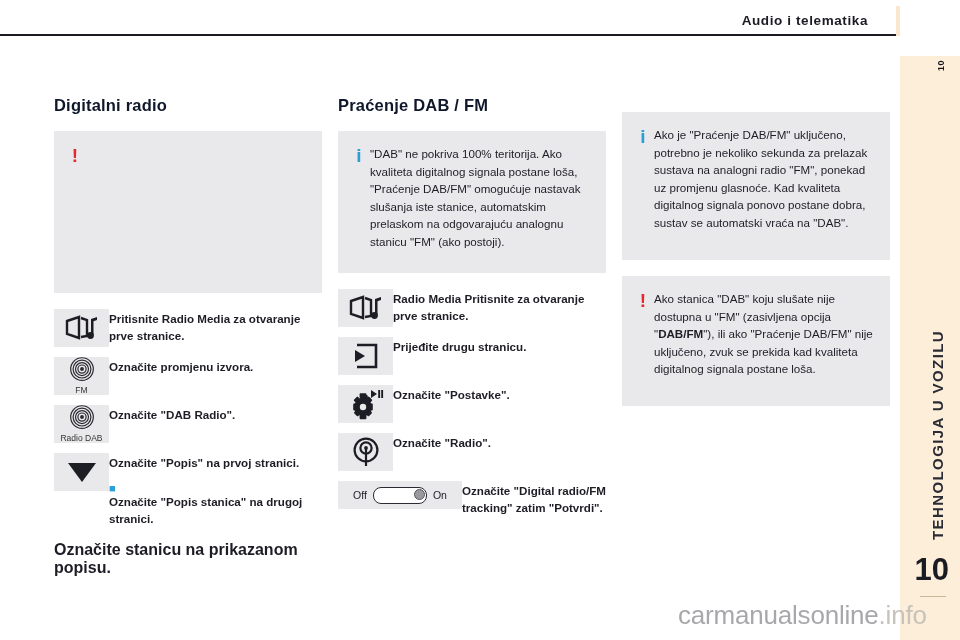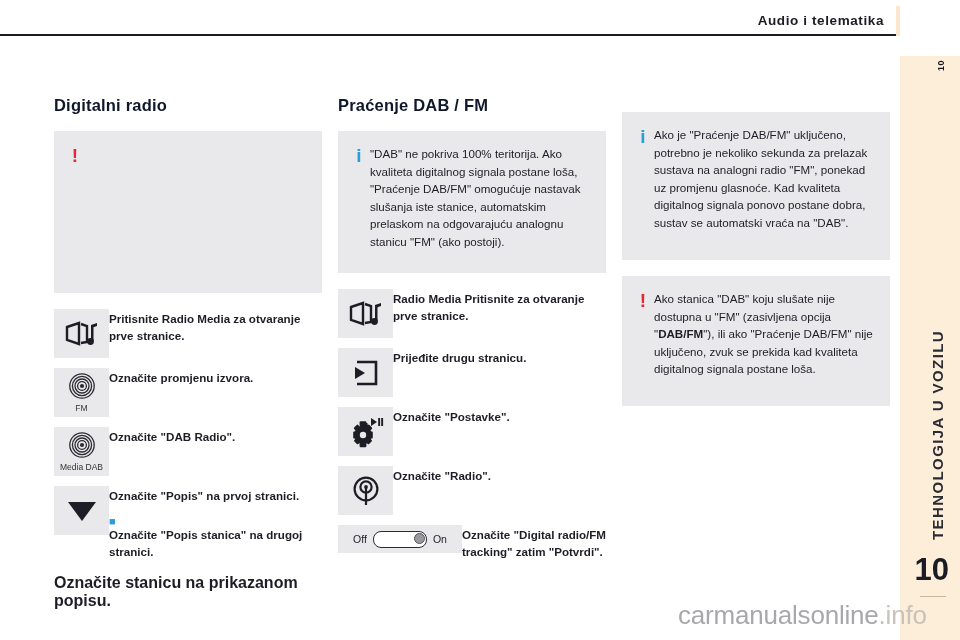--- a/index.html
+++ b/index.html
@@ -8,21 +8,21 @@
     font-family:"Liberation Sans", sans-serif;
     position:relative;overflow:hidden;
   }
   .page{position:absolute;inset:0;}
 
   
   .header-rule{
     position:absolute;left:0;top:34px;width:900px;height:2px;background:#1b1b24;
   }
   .header-title{
-    position:absolute;right:76px;top:13px;
+    position:absolute;right:92px;top:13px;
     font-size:13.5px;font-weight:bold;color:#1b1b24;letter-spacing:.6px;
     white-space:nowrap;
   }
   .header-tab{
     position:absolute;right:60px;top:6px;width:4px;height:30px;background:#fbe7cd;
   }
 
   
   .side-strip{
     position:absolute;right:0;top:56px;width:60px;bottom:0;background:#fdeeda;
@@ -83,21 +83,21 @@
   }
   .callout-text b{font-weight:bold;}
 
   
   .rows{margin-top:2px;}
   .row{
     display:flex;align-items:flex-start;
     margin-bottom:10px;
   }
   .row-icon{
-    width:55px;height:49px;flex:0 0 55px;
+    width:55px;height:38px;flex:0 0 55px;
     background:#e9e9eb;
     display:flex;flex-direction:column;
     align-items:center;justify-content:center;
     box-sizing:border-box;
   }
   .row-icon.wide{
     width:124px;flex:0 0 124px;height:28px;
   }
   .row-text{
     font-size:11.6px;line-height:1.45;color:#1d1d26;
@@ -202,21 +202,21 @@
         <div class="row-icon">
           <svg width="30" height="28" viewBox="0 0 30 28">
             <g fill="none" stroke="#2b2b33" stroke-width="1.3">
               <circle cx="15" cy="13" r="12.2"></circle>
               <circle cx="15" cy="13" r="9.6"></circle>
               <circle cx="15" cy="13" r="7"></circle>
               <circle cx="15" cy="13" r="4.4"></circle>
             </g>
             <circle cx="15" cy="13" r="2.1" fill="#2b2b33"></circle>
           </svg>
-          <div class="icon-caption">Media DAB</div>
+          <div class="icon-caption">Radio DAB</div>
         </div>
         <div class="row-text">Označite "DAB Radio".</div>
       </div>
 
       <div class="row">
         <div class="row-icon">
           <svg width="34" height="26" viewBox="0 0 34 26">
             <polygon points="3,4 31,4 17,23" fill="#1d1d26"></polygon>
           </svg>
         </div>

